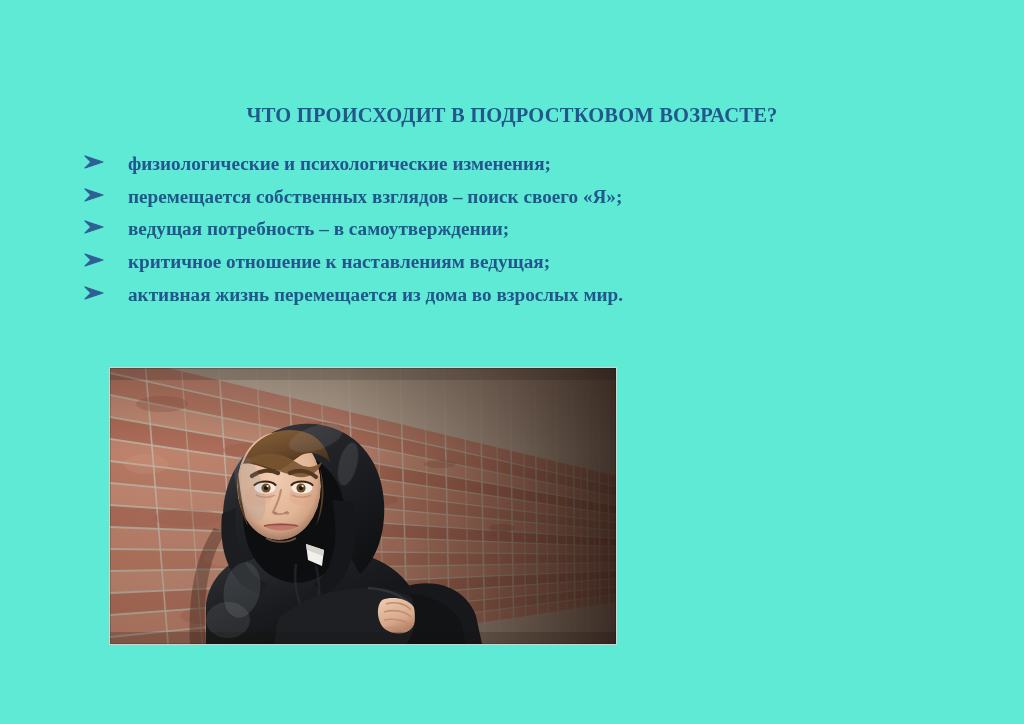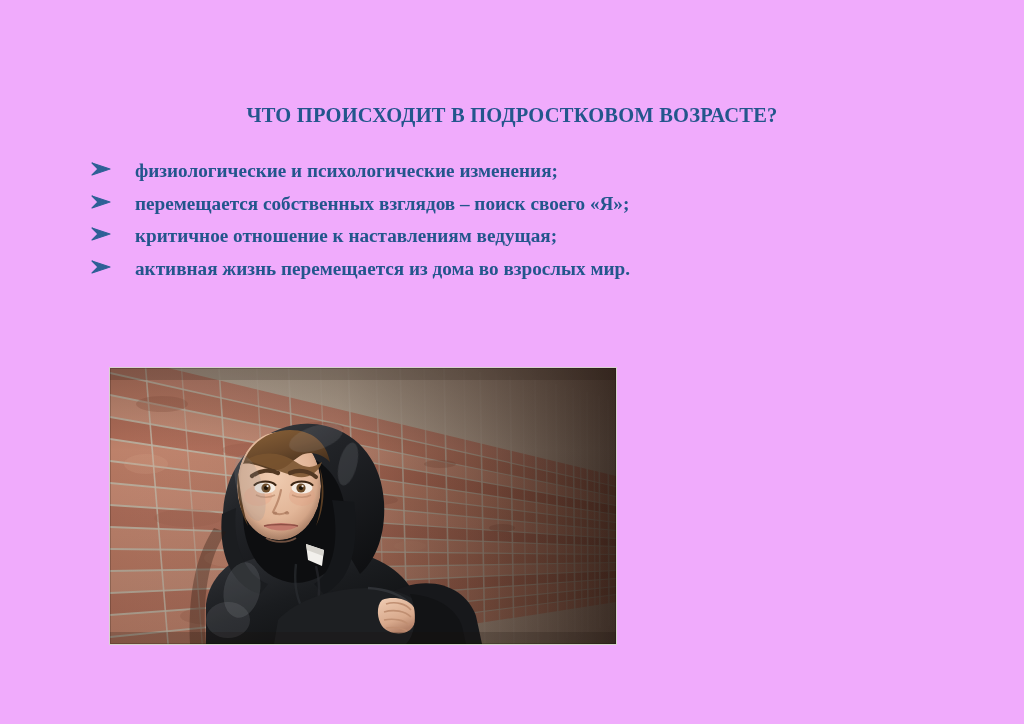--- a/index.html
+++ b/index.html
@@ -12,21 +12,21 @@
     width: 1024px;
     height: 724px;
     overflow: hidden;
     font-family: "Liberation Serif", "DejaVu Serif", serif;
   }
 
   .slide {
     position: relative;
     width: 1024px;
     height: 724px;
-    background: #f0abfc;
+    background: #5eead4;
   }
 
   
   .slide-title {
     position: absolute;
     left: 0;
     top: 104px;
     width: 1024px;
     text-align: center;
     font-family: "Liberation Serif", "DejaVu Serif", serif;
@@ -36,21 +36,21 @@
     color: #23568C;
     white-space: nowrap;
   }
 
   
   .bullet-list {
     position: absolute;
     left: 84px;
     top: 146px;
     width: 800px;
-    margin: 7px;
+    margin: 0;
     padding: 0;
     list-style: none;
   }
   .bullet-item {
     display: flex;
     align-items: baseline;
     height: 32.7px;
     line-height: 32.7px;
   }
   .bullet-marker {
@@ -111,20 +111,28 @@
 
     <li class="bullet-item">
       <span class="bullet-marker">
         <svg width="22" height="14" viewBox="0 0 22 14" aria-hidden="true">
           <path d="M1 1 L19 7 L1 13 L7 7 Z" fill="#2E6096" stroke="#2E6096" stroke-width="1.1" stroke-linejoin="round"></path>
         </svg>
       </span>
       <span class="bullet-text">перемещается собственных взглядов – поиск своего «Я»;</span>
     </li>
 
+    <li class="bullet-item">
+      <span class="bullet-marker">
+        <svg width="22" height="14" viewBox="0 0 22 14" aria-hidden="true">
+          <path d="M1 1 L19 7 L1 13 L7 7 Z" fill="#2E6096" stroke="#2E6096" stroke-width="1.1" stroke-linejoin="round"></path>
+        </svg>
+      </span>
+      <span class="bullet-text">ведущая потребность – в самоутверждении;</span>
+    </li>
 
     <li class="bullet-item">
       <span class="bullet-marker">
         <svg width="22" height="14" viewBox="0 0 22 14" aria-hidden="true">
           <path d="M1 1 L19 7 L1 13 L7 7 Z" fill="#2E6096" stroke="#2E6096" stroke-width="1.1" stroke-linejoin="round"></path>
         </svg>
       </span>
       <span class="bullet-text">критичное отношение к наставлениям ведущая;</span>
     </li>
 

